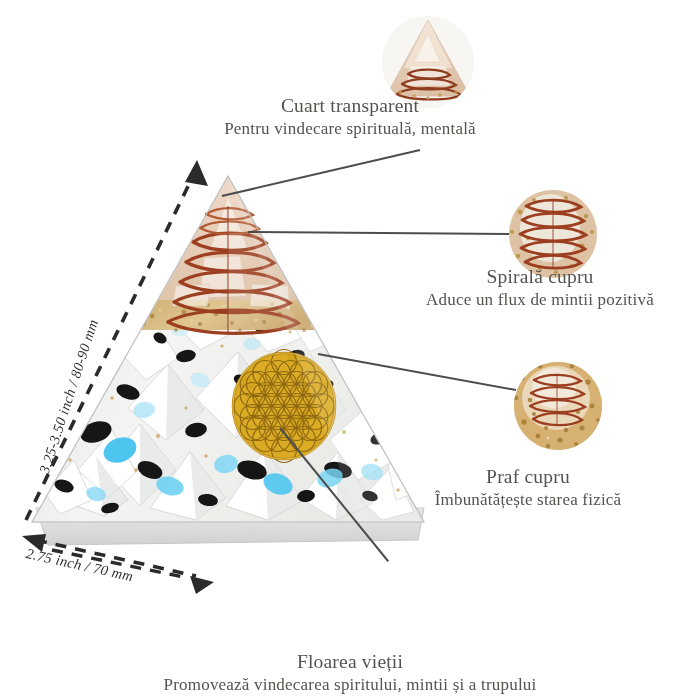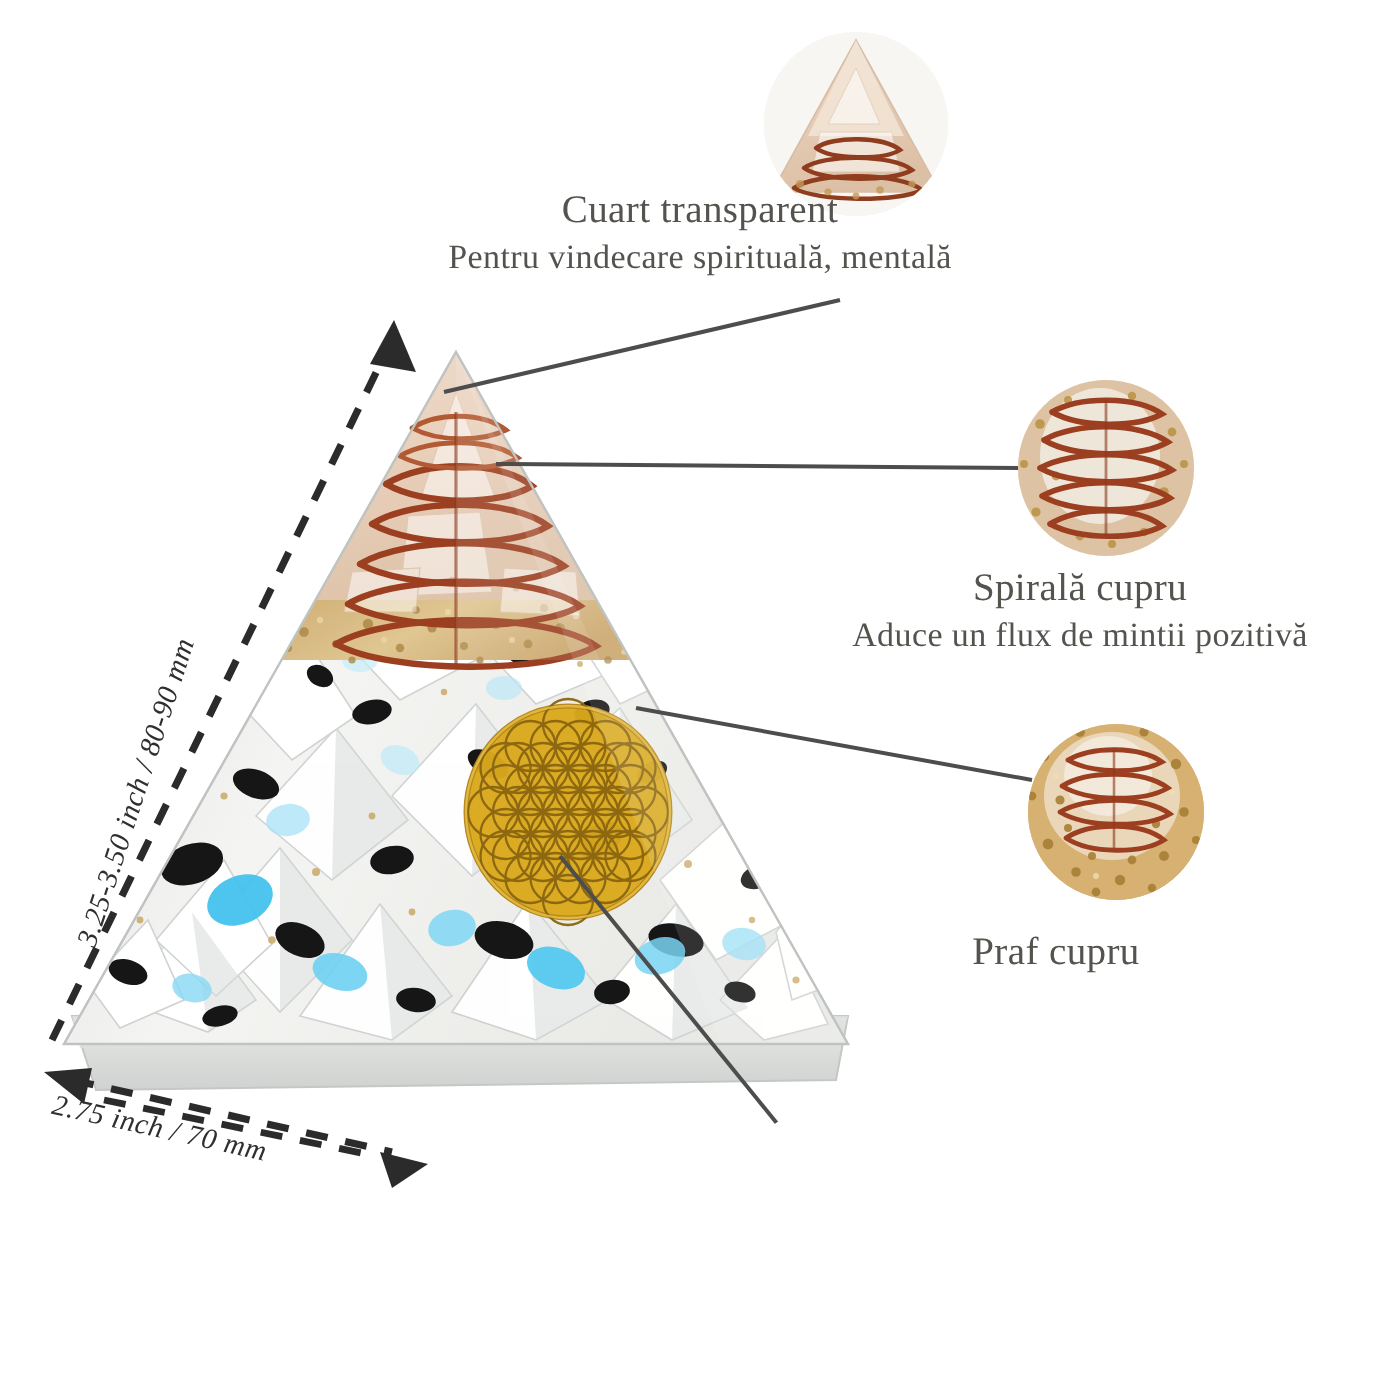--- a/index.html
+++ b/index.html
@@ -503,26 +503,31 @@
         <circle r="38" fill="none" stroke="#e8c34b" stroke-width="1" opacity="0.7"></circle>
       </g>
     </g>
   </svg>
 
   <div class="callout-text" id="txt1" style="left:0;top:94px;width:700px;">
     <div class="callout-title">Cuart transparent</div>
     <div class="callout-sub">Pentru vindecare spirituală, mentală</div>
   </div>
 
-  <div class="callout-text" id="txt2" style="left:380px;top:265px;width:320px;margin-top:18px;">
+  <div class="callout-text" id="txt2" style="left:380px;top:265px;width:320px;">
     <div class="callout-title">Spirală cupru</div>
     <div class="callout-sub">Aduce un flux de mintii pozitivă</div>
   </div>
 
   <div class="callout-text" id="txt3" style="left:378px;top:449px;width:300px;margin-top:16px;">
     <div class="callout-title">Praf cupru</div>
+    <div class="callout-sub">Îmbunătățește starea fizică</div>
   </div>
 
+  <div class="callout-text" id="txt4" style="left:0;top:650px;width:700px;">
+    <div class="callout-title">Floarea vieții</div>
+    <div class="callout-sub">Promovează vindecarea spiritului, mintii și a trupului</div>
+  </div>
 
   <div class="dim-label" id="dim-height">3.25-3.50 inch / 80-90 mm</div>
   <div class="dim-label" id="dim-width">2.75 inch / 70 mm</div>
 
 </div>
 
 </body></html>

